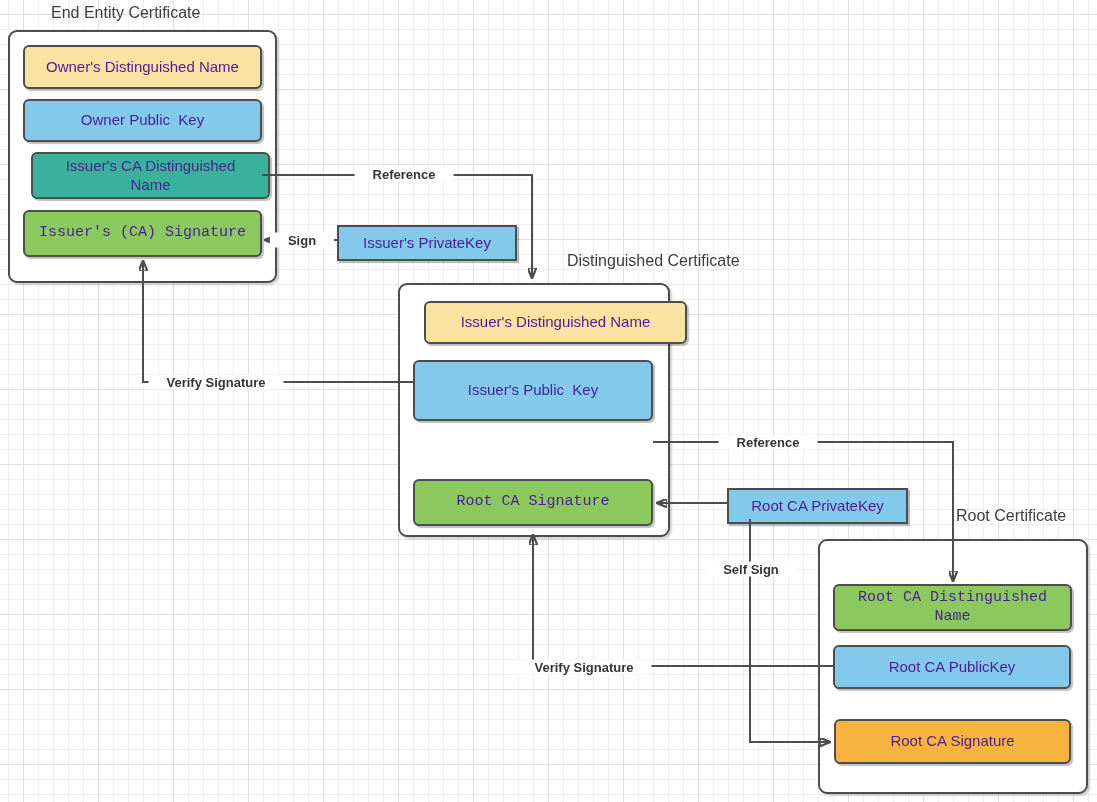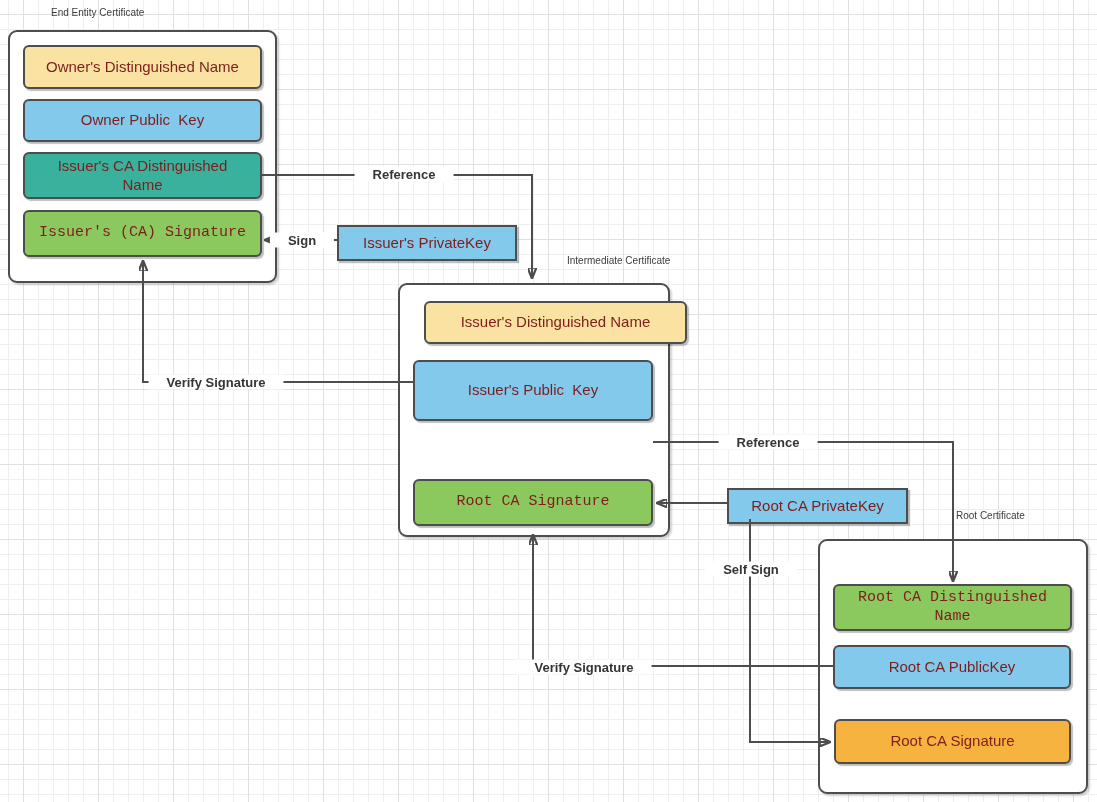--- a/index.html
+++ b/index.html
@@ -22,31 +22,31 @@
     position:absolute;box-sizing:border-box;
     background:#ffffff;border:2px solid #4d4d4d;border-radius:9px;
     box-shadow:2px 2px 2px rgba(0,0,0,0.18);
     z-index:1;
   }
   .field,.key{
     position:absolute;box-sizing:border-box;
     border:2px solid #4d4d4d;border-radius:6px;
     box-shadow:2px 2px 1px rgba(0,0,0,0.25);
     display:flex;align-items:center;justify-content:center;
-    text-align:center;font-size:15px;color:#7f1d1d;line-height:1.25;
+    text-align:center;font-size:15px;color:#4c1d95;line-height:1.25;
     padding:16px 6px;white-space:pre-wrap;
   }
   .key{border-radius:0;z-index:1;text-align:right;}
   .c-yellow{background:#f9e2a2;}
   .c-blue{background:#82c9ec;}
-  .c-teal{background:#3ab19c;}
+  .c-teal{background:#3ab19c;margin-left:8px;}
   .c-green{background:#8bc95e;font-family:Liberation Mono, monospace;}
   .c-orange{background:#f7b340;}
   .title{
-    position:absolute;font-size:10px;color:#3d3d3d;line-height:18px;
+    position:absolute;font-size:16px;color:#3d3d3d;line-height:18px;
     white-space:nowrap;z-index:1;
   }
   svg.edges{position:absolute;left:0;top:0;z-index:2;}
   svg.edges path{stroke:#4d4d4d;stroke-width:2;fill:none;}
   .edge-label{
     position:absolute;transform:translate(-50%,-50%);
     font-size:13px;font-weight:bold;color:#353535;
     background:#ffffff;padding:0 18px;white-space:nowrap;z-index:3;
   }
 </style>
@@ -64,21 +64,21 @@
     <path d="M262,175 H532 V276" marker-end="url(#arrow)"></path>
     <path d="M337,240 H267" marker-end="url(#arrow)"></path>
     <path d="M413,382 H143 V263" marker-end="url(#arrow)"></path>
     <path d="M653,442 H953 V579" marker-end="url(#arrow)"></path>
     <path d="M727,503 H659" marker-end="url(#arrow)"></path>
     <path d="M750,519 V742 H828" marker-end="url(#arrow)"></path>
     <path d="M833,666 H533 V537" marker-end="url(#arrow)"></path>
   </svg>
 
   <div class="title" style="left:51px;top:4px">End Entity Certificate</div>
-  <div class="title" style="left:567px;top:252px">Intermediate Certificate</div>
+  <div class="title" style="left:567px;top:252px">Distinguished Certificate</div>
   <div class="title" style="left:956px;top:507px">Root Certificate</div>
 
   <div class="container" style="left:8px;top:30px;width:269px;height:253px">
     <div class="field c-yellow" style="left:13px;top:13px;width:239px;height:44px">Owner's Distinguished Name</div>
     <div class="field c-blue" style="left:13px;top:67px;width:239px;height:43px">Owner Public  Key</div>
     <div class="field c-teal" style="left:13px;top:120px;width:239px;height:47px">Issuer's CA Distinguished
 Name</div>
     <div class="field c-green" style="left:13px;top:178px;width:239px;height:47px">Issuer's (CA) Signature</div>
   </div>
 

